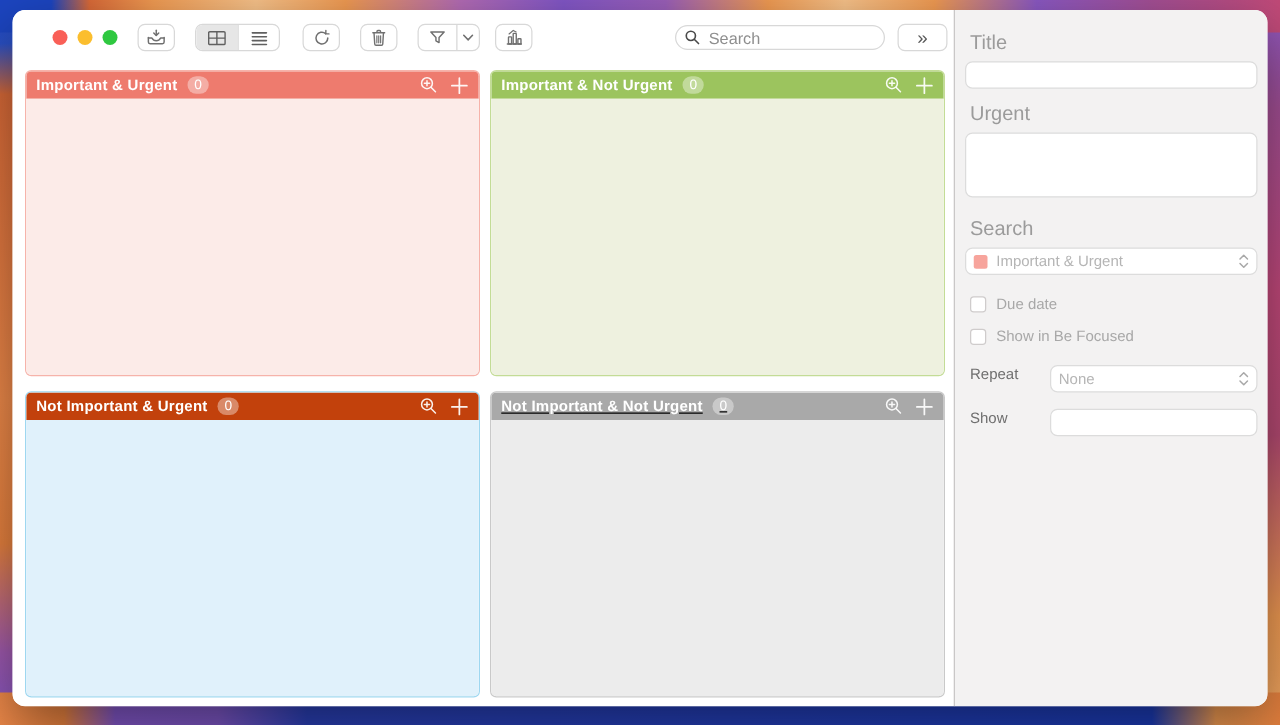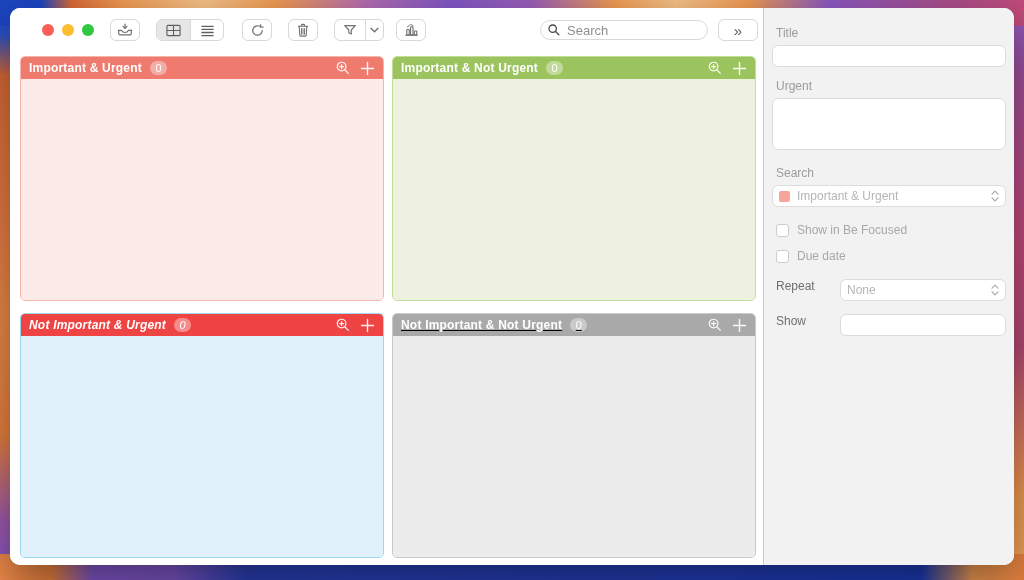--- a/index.html
+++ b/index.html
@@ -57,27 +57,27 @@
   .quad { border-radius:5px; overflow:hidden; display:flex; flex-direction:column; border:1px solid transparent; }
   .q-header { height:22px; flex:0 0 22px; display:flex; align-items:center; padding:0 8px; }
   .q-title { font-size:12px; font-weight:600; color:#fff; letter-spacing:.2px; }
   .q-badge { margin-left:8px; min-width:17px; text-align:center; font-size:11px; color:#fff;
     background:rgba(255,255,255,.38); border-radius:9px; padding:1px 5px; }
   .q-icons { margin-left:auto; display:flex; align-items:center; gap:9px; }
   .q-body { flex:1; }
 
   .q0 { border-color:#f6b3aa; } .q0 .q-header { background:#ee7b6e; } .q0 .q-body { background:#fcebe8; }
   .q1 { border-color:#c3dc96; } .q1 .q-header { background:#9cc45e;align-items:center; } .q1 .q-body { background:#eef1df; }
-  .q2 { border-color:#9ed7f0; } .q2 .q-header { background:#ef4444;font-style:italic; } .q2 .q-body { background:#e0f1fb; }
+  .q2 { border-color:#9ed7f0; } .q2 .q-header { background:#c2410c; } .q2 .q-body { background:#e0f1fb; }
   .q3 { border-color:#c9c9c9;text-decoration:underline; } .q3 .q-header { background:#a9a9a9; } .q3 .q-body { background:#ececec; }
 
   
   .sidebar { position:absolute; top:0; right:0; bottom:0; width:251px;
     background:#f3f2f2; border-left:1px solid #c9c7c7; padding:18px 8px 0 8px; }
-  .ins-label { font-size:12px; color:#9b9b9b; margin:0 0 5px 4px; }
+  .ins-label { font-size:16px; color:#9b9b9b; margin:0 0 5px 4px; }
   .ins-input { width:100%; height:22px; border:1px solid #dcdcdc; border-radius:6px; background:#fff;
     margin-bottom:12px; outline:none; padding:0 6px; font-size:12px; color:#444;
     font-family:"Liberation Sans", sans-serif; }
   .ins-textarea { width:100%; height:52px; border:1px solid #dcdcdc; border-radius:6px; background:#fff;
     margin-bottom:12px; outline:none; resize:none; padding:4px 6px; font-size:12px; color:#444;
     font-family:"Liberation Sans", sans-serif; }
   .ins-select { width:100%; height:22px; border:1px solid #dcdcdc; border-radius:6px; background:#fff;
     display:flex; align-items:center; padding:0 6px; margin-bottom:16px; }
   .sel-swatch { width:11px; height:11px; border-radius:2px; background:#f7a49c; margin-right:7px; flex:0 0 11px; }
   .sel-text { font-size:12px; color:#b5b5b5; flex:1; }
@@ -273,25 +273,25 @@
       <span class="sel-swatch"></span>
       <span class="sel-text">Important &amp; Urgent</span>
       <svg width="8" height="12" viewBox="0 0 8 12" fill="none" stroke="#a8a8a8" stroke-width="1.2" stroke-linecap="round" stroke-linejoin="round">
         <path d="M1 4.2 L4 1.2 L7 4.2"></path>
           <path d="M1 7.8 L4 10.8 L7 7.8"></path>
       </svg>
     </div>
 
     <div class="checkrow">
       <span class="checkbox"></span>
-      <span class="check-label">Show in Be Focused</span>
+      <span class="check-label">Due date</span>
     </div>
     <div class="checkrow">
       <span class="checkbox"></span>
-      <span class="check-label">Due date</span>
+      <span class="check-label">Show in Be Focused</span>
     </div>
 
     <div class="fieldrow" style="margin-top:16px;">
       <span class="row-label">Repeat</span>
       <div class="ins-select">
         <span class="sel-text">None</span>
         <svg width="8" height="12" viewBox="0 0 8 12" fill="none" stroke="#a8a8a8" stroke-width="1.2" stroke-linecap="round" stroke-linejoin="round">
           <path d="M1 4.2 L4 1.2 L7 4.2"></path>
             <path d="M1 7.8 L4 10.8 L7 7.8"></path>
         </svg>

